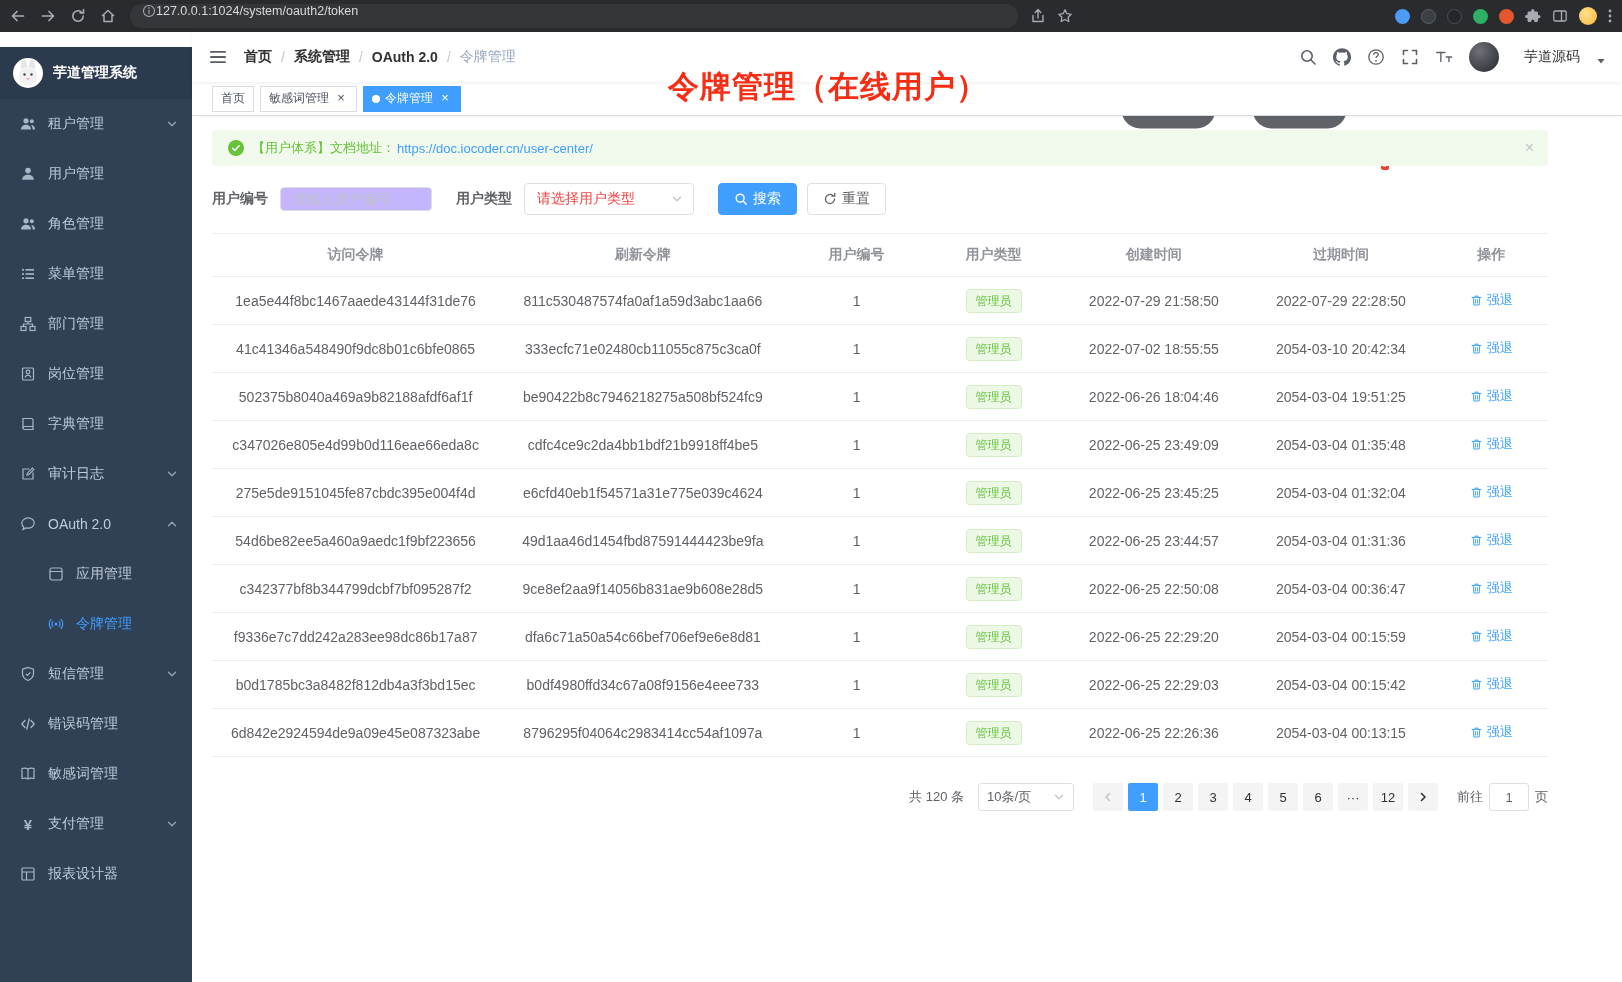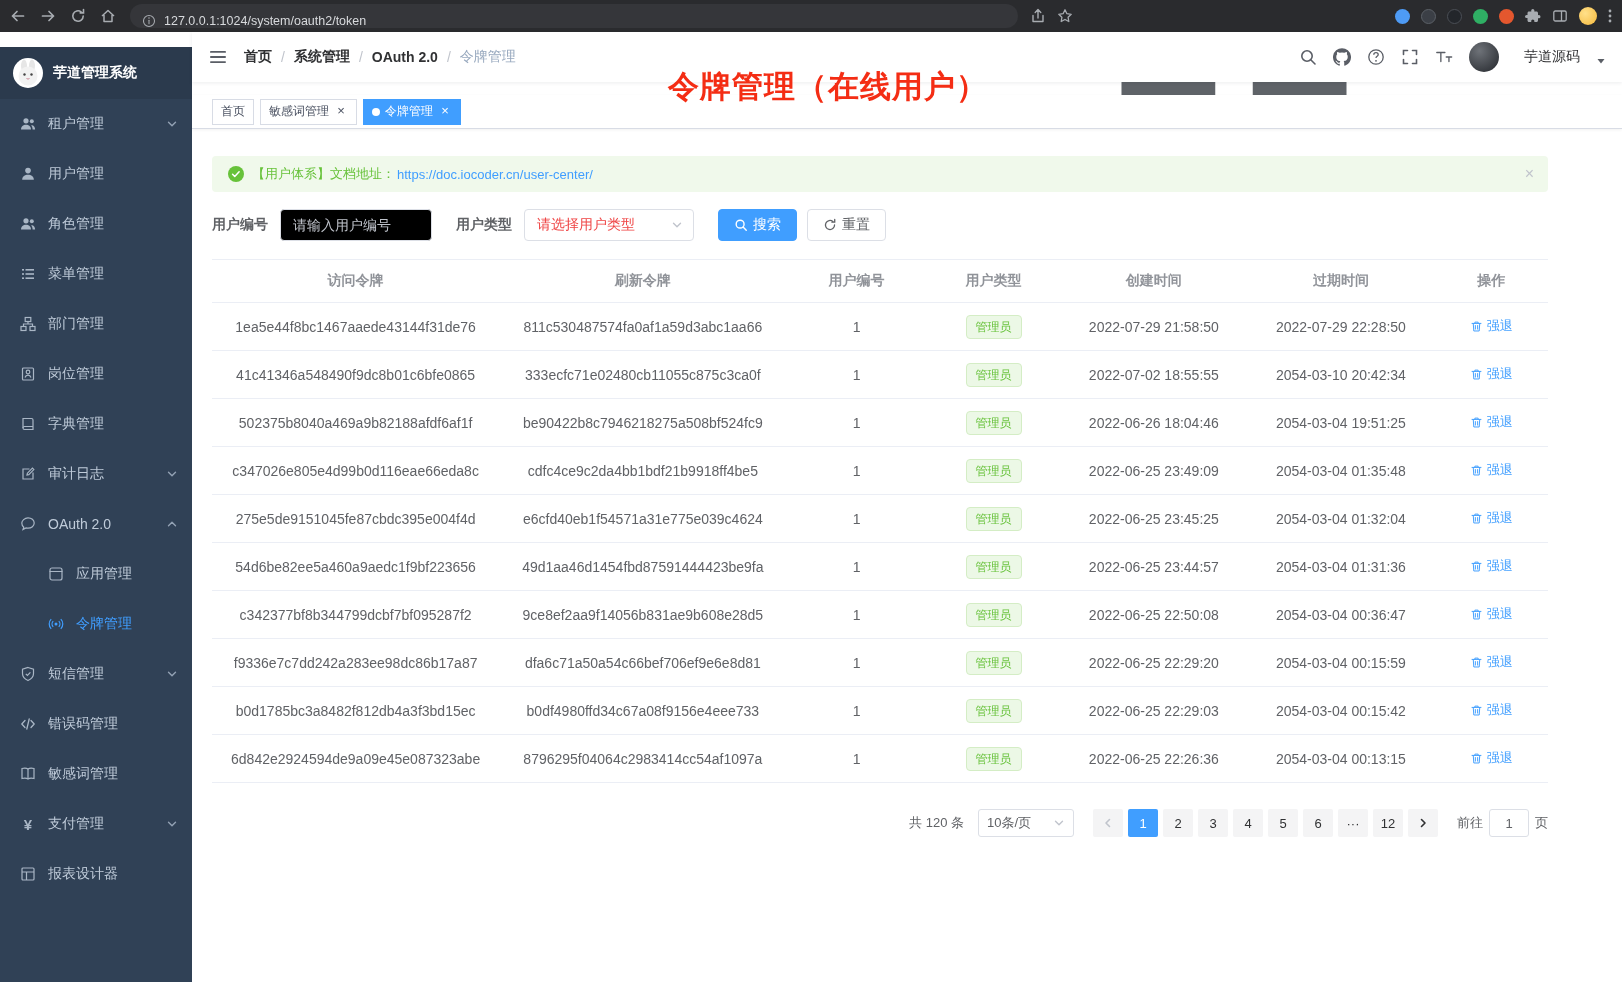--- a/index.html
+++ b/index.html
@@ -10,21 +10,21 @@
   *{margin:0;padding:0;box-sizing:border-box;}
   html,body{width:1622px;height:982px;overflow:hidden;}
   body{font-family:"Liberation Sans","DejaVu Sans",sans-serif;font-size:14px;color:#303133;background:#fff;position:relative;}
   svg{display:block;width:100%;height:100%;}
 
   
   .browser-bar{height:32px;background:#2a2b2e;display:flex;align-items:center;padding:0 10px;}
   .nav-group{display:flex;align-items:center;gap:14px;margin-right:10px;}
   .b-icon{width:16px;height:16px;color:#a8acb1;cursor:pointer;flex-shrink:0;}
   .b-icon.dim{color:#5f6368;}
-  .url-bar{flex:1;height:24px;background:#35363a;border-radius:12px;display:flex;align-items:flex-end;padding:0 12px;gap:8px;margin:0 12px 0 4px;max-width:1030px;cursor:text;}
+  .url-bar{flex:1;height:24px;background:#35363a;border-radius:12px;display:flex;align-items:flex-start;padding:0 12px;gap:0;margin:0 12px 0 4px;max-width:1030px;cursor:text;}
   .url-bar .b-icon{width:14px;height:14px;}
   .url-text{color:#d8dadd;font-size:12.5px;white-space:nowrap;}
   .browser-right{display:flex;align-items:center;gap:11px;margin-left:auto;}
   .ext-dot{width:15px;height:15px;border-radius:50%;flex-shrink:0;cursor:pointer;}
   .ext-blue{background:#4e9bf5;}
   .ext-dark1{background:#3b3f46;border:1px solid #5b6067;}
   .ext-dark2{background:#23262b;border:1px solid #4a4e55;}
   .ext-green{background:#2faf64;}
   .ext-red{background:#e4572e;}
   .ext-wrap{position:relative;}
@@ -42,21 +42,21 @@
   .menu-item{height:50px;display:flex;align-items:center;padding:0 14px 0 20px;color:#bfcbd9;cursor:pointer;font-size:14px;white-space:nowrap;}
   .menu-item .mi-icon{width:16px;height:16px;margin-right:12px;display:flex;align-items:center;justify-content:center;color:#a9b6c5;flex-shrink:0;}
   .menu-item.submenu{padding-left:48px;}
   .menu-item.active{color:var(--accent);}
   .menu-item.active .mi-icon{color:var(--accent);}
   .mi-arrow{margin-left:auto;width:12px;height:12px;color:#93a2b4;}
   .mi-arrow.up{transform:rotate(180deg);}
   .yen{font-size:15px;font-weight:bold;line-height:1;}
 
   
-  .main{flex:1;display:flex;flex-direction:column;background:#fff;min-width:0;gap:13px;}
+  .main{flex:1;display:flex;flex-direction:column;background:#fff;min-width:0;}
   .topbar{height:50px;display:flex;align-items:center;padding:0 16px;box-shadow:0 1px 4px rgba(0,21,41,.08);position:relative;z-index:5;background:#fff;}
   .hamburger{width:20px;height:20px;color:#5a5e66;margin-right:16px;cursor:pointer;flex-shrink:0;}
   .breadcrumb{display:flex;align-items:center;gap:9px;font-size:14px;}
   .bc-item{color:#303133;font-weight:600;cursor:pointer;}
   .bc-item.last{color:#97a8be;font-weight:400;cursor:default;}
   .bc-sep{color:#c0c4cc;}
   .topbar-right{margin-left:auto;display:flex;align-items:center;gap:16px;}
   .h-icon{width:18px;height:18px;color:#5a5e66;cursor:pointer;flex-shrink:0;}
   .h-avatar{width:30px;height:30px;border-radius:50%;background:radial-gradient(circle at 35% 30%,#6e7278,#23262b);cursor:pointer;flex-shrink:0;}
   .user-name{font-size:14px;color:#303133;cursor:pointer;margin-left:9px;}
@@ -76,21 +76,21 @@
   .content{padding:14px 74px 17px 20px;flex:1;overflow:hidden;}
   .alert{height:36px;background:#f0f9eb;border-radius:4px;display:flex;align-items:center;padding:0 16px;position:relative;}
   .alert-check{width:16px;height:16px;border-radius:50%;background:var(--success);color:#fff;padding:3px;flex-shrink:0;}
   .alert-text{color:var(--success);font-size:13px;margin-left:8px;}
   .alert-link{color:var(--accent);font-size:13px;margin-left:2px;text-decoration:none;cursor:pointer;}
   .alert-close{position:absolute;right:14px;color:#c0c4cc;font-size:16px;cursor:pointer;line-height:1;}
 
   .filter{margin-top:17px;display:flex;align-items:center;}
   .f-group{display:flex;align-items:center;margin-right:24px;}
   .f-label{font-weight:700;color:#606266;margin-right:12px;font-size:14px;white-space:nowrap;}
-  .f-input{width:152px;height:32px;border:1px solid #dcdfe6;border-radius:4px;padding:0 12px;font-size:14px;color:#606266;outline:none;font-family:inherit;background:#000000;}
+  .f-input{width:152px;height:24px;border:1px solid #dcdfe6;border-radius:4px;padding:0 12px;font-size:14px;color:#606266;outline:none;font-family:inherit;background:#c4b5fd;}
   .f-input::placeholder{color:#c0c4cc;}
   .select{width:170px;height:32px;border:1px solid #dcdfe6;border-radius:4px;display:flex;align-items:center;justify-content:space-between;padding:0 10px 0 12px;cursor:pointer;background:#fff;}
   .sel-placeholder{color:#ef4444;font-size:14px;}
   .sel-caret{width:12px;height:12px;color:#c0c4cc;flex-shrink:0;}
   .btn{height:32px;border-radius:4px;display:inline-flex;align-items:center;gap:5px;padding:0 15px;font-size:14px;cursor:pointer;border:1px solid #dcdfe6;background:#fff;color:#606266;font-family:inherit;}
   .btn-primary{background:var(--accent);border-color:var(--accent);color:#fff;}
   .btn-icon{width:14px;height:14px;flex-shrink:0;}
   .btn + .btn{margin-left:10px;}
 
   .data-table{width:100%;border-collapse:collapse;margin-top:18px;border-top:1px solid #ebeef5;}

